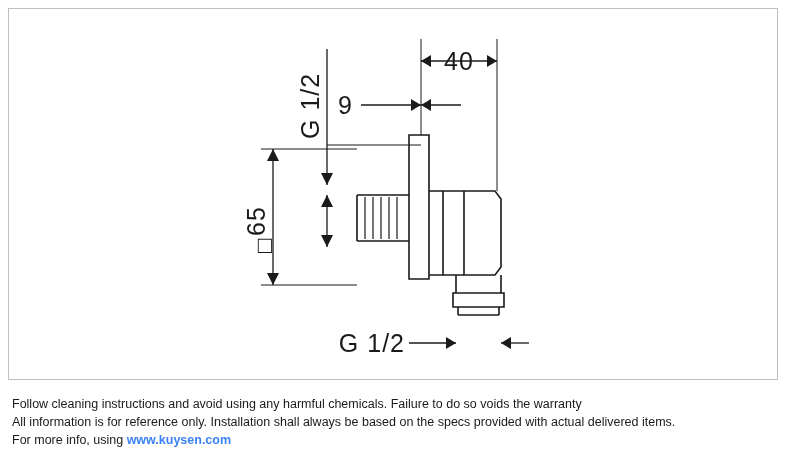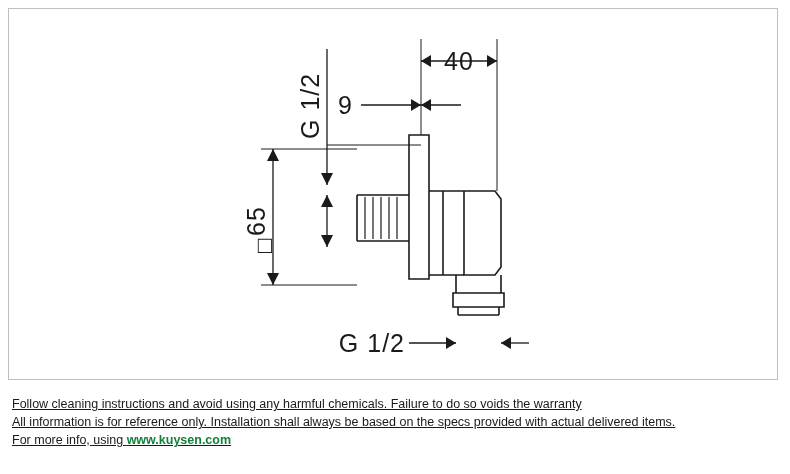--- a/index.html
+++ b/index.html
@@ -43,25 +43,24 @@
     position: absolute;
     left: 12px;
     top: 395px;
     width: 766px;
     font-size: 12.5px;
     line-height: 18px;
     color: #1a1a1a;
   }
   #notes .note-line {
     white-space: nowrap;
-    text-decoration: underline;
   }
   #notes .brand-link {
     font-weight: bold;
-    color: #15803d;
+    color: #3b82f6;
     text-decoration: none;
   }
 </style>
 </head>
 <body>
 
 <div id="page">
 
   <div id="drawing-panel">
     <svg id="drawing-svg" width="768" height="370" viewBox="0 0 768 370">

